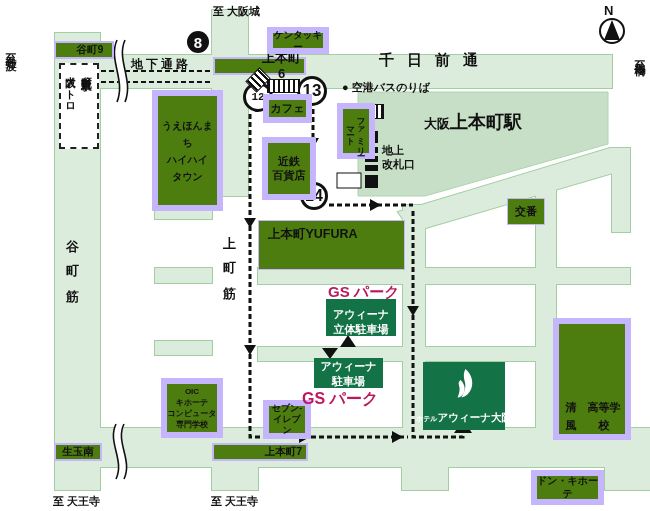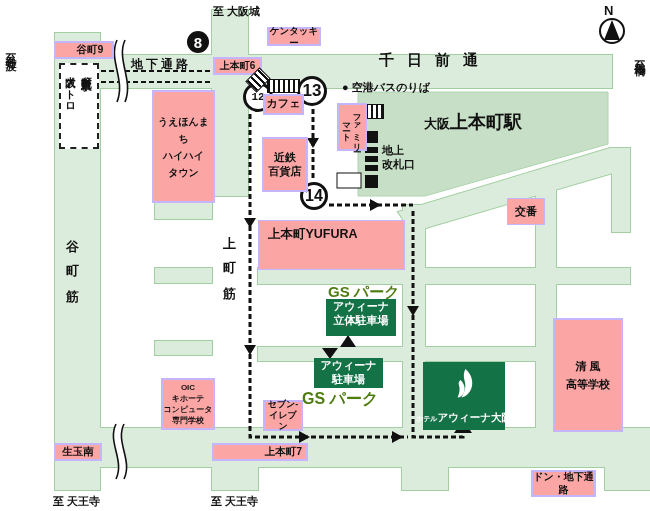--- a/index.html
+++ b/index.html
@@ -1,30 +1,30 @@
 <!DOCTYPE html>
 <html><head>
 <meta charset="utf-8">
 <style>
   html,body{margin:0;padding:0;background:#fff;}
   #map{position:relative;width:650px;height:511px;background:#fff;overflow:hidden;
        font-family:"Liberation Sans","DejaVu Sans",sans-serif;color:#111;}
   #base{position:absolute;left:0;top:0;}
-  .box{position:absolute;background:#fca5a5;border:2px solid #c4b5fd;display:flex;align-items:center;
+  .box{position:absolute;background:#4d7c0f;border:6px solid #c4b5fd;display:flex;align-items:center;
        justify-content:center;text-align:center;font-weight:bold;line-height:1.25;}
   .box2{border-width:2px;}
   .greenbox{position:absolute;background:#147247;color:#fff;display:flex;flex-direction:column;
-       align-items:center;justify-content:flex-start;text-align:center;font-weight:bold;line-height:1.3;}
+       align-items:center;justify-content:flex-end;text-align:center;font-weight:bold;line-height:1.3;}
   .lbl{position:absolute;font-weight:bold;white-space:nowrap;}
   .vert{writing-mode:vertical-rl;text-orientation:upright;}
   .circle{position:absolute;background:#fff;border:3px solid #111;border-radius:50%;
        display:flex;align-items:center;justify-content:center;font-weight:bold;}
   .stairs{position:absolute;border:1px solid #111;
        background:repeating-linear-gradient(90deg,#111 0 2px,#fff 2px 5px);}
-  .gs{position:absolute;font-weight:bold;color:#4d7c0f;white-space:nowrap;}
+  .gs{position:absolute;font-weight:bold;color:#be185d;white-space:nowrap;}
   .metrobox{position:absolute;border:2px dashed #222;background:#fff;display:flex;
        justify-content:center;padding:3px 2px;}
   .metrobox span{writing-mode:vertical-rl;text-orientation:upright;font-weight:bold;
        font-size:10.5px;line-height:16px;letter-spacing:1px;}
 </style>
 </head>
 <body>
 
 <div id="map">
 
@@ -126,21 +126,21 @@
   <div class="lbl" style="left:53px;top:494px;font-size:11px;">至 天王寺</div>
   <div class="lbl" style="left:211px;top:494px;font-size:11px;">至 天王寺</div>
   <div class="lbl" style="left:604px;top:3px;font-size:13px;">N</div>
 
   <div class="lbl" style="left:379px;top:51px;font-size:15px;letter-spacing:13px;">千日前通</div>
   <div class="lbl vert" style="left:63px;top:229px;font-size:13px;letter-spacing:25px;">谷町筋</div>
   <div class="lbl vert" style="left:220px;top:226px;font-size:13px;letter-spacing:25px;">上町筋</div>
   <div class="lbl" style="left:131px;top:56px;font-size:12px;letter-spacing:3px;">地下通路</div>
 
   <div class="box box2" style="left:54px;top:41px;width:44px;height:14px;font-size:10.5px;padding-left:12px;">谷町9</div>
-  <div class="box box2" style="left:213px;top:57px;width:45px;height:14px;font-size:10px;">上本町6</div>
+  <div class="box box2" style="left:213px;top:57px;width:45px;height:14px;font-size:13px;padding-left:44px;">上本町6</div>
   <div class="box box2" style="left:212px;top:443px;width:45px;height:14px;font-size:10.5px;padding-left:47px;">上本町7</div>
   <div class="box box2" style="left:54px;top:443px;width:44px;height:14px;font-size:10.5px;">生玉南</div>
 
   <div class="lbl" style="left:424px;top:110px;">
     <span style="font-size:13px;">大阪</span><span style="font-size:18px;">上本町駅</span>
   </div>
   <div class="lbl" style="left:382px;top:143px;font-size:11px;line-height:14px;white-space:normal;">
     <div>地上</div>
     <div>改札口</div>
   </div>
@@ -156,21 +156,21 @@
   <div class="circle" style="left:187px;top:31px;width:22px;height:22px;background:#111;color:#fff;border:none;font-size:15px;">8</div>
   <div class="circle" style="left:243px;top:82px;width:24px;height:24px;font-size:11px;font-family:Liberation Mono, monospace;">12</div>
   <div class="circle" style="left:297px;top:76px;width:24px;height:24px;font-size:17px;">13</div>
   <div class="circle" style="left:300px;top:182px;width:22px;height:22px;font-size:16px;">14</div>
 
   <div class="stairs" style="left:248px;top:72px;width:18px;height:14px;transform:rotate(-45deg);"></div>
   <div class="stairs" style="left:267px;top:79px;width:31px;height:12px;"></div>
   <div class="stairs" style="left:365px;top:104px;width:17px;height:13px;"></div>
 
   <div class="box" style="left:267px;top:27px;width:50px;height:15px;font-size:9.5px;">ケンタッキー</div>
-  <div class="box" style="left:263px;top:94px;width:37px;height:17px;font-size:11px;font-family:Liberation Mono, monospace;">カフェ</div>
+  <div class="box" style="left:263px;top:94px;width:37px;height:17px;font-size:11px;">カフェ</div>
   <div class="box" style="left:262px;top:137px;width:42px;height:51px;font-size:11px;flex-direction:column;">
     <div>近鉄</div>
     <div>百貨店</div>
   </div>
   <div class="box" style="left:152px;top:90px;width:59px;height:109px;font-size:10px;flex-direction:column;line-height:17px;">
     <div>うえほんまち</div>
     <div>ハイハイ</div>
     <div>タウン</div>
   </div>
   <div class="box" style="left:337px;top:103px;width:26px;height:44px;font-size:8.5px;">
@@ -185,25 +185,25 @@
   <div class="box" style="left:263px;top:400px;width:36px;height:27px;font-size:9px;flex-direction:column;">
     <div>セブン-</div>
     <div>イレブン</div>
   </div>
   <div class="box" style="left:161px;top:378px;width:50px;height:48px;font-size:8px;flex-direction:column;line-height:11px;">
     <div>OIC</div>
     <div>キホーテ</div>
     <div>コンピュータ</div>
     <div>専門学校</div>
   </div>
-  <div class="box" style="left:553px;top:318px;width:66px;height:110px;font-size:11px;flex-direction:column;line-height:18px;">
+  <div class="box" style="left:553px;top:318px;width:66px;height:110px;font-size:11px;flex-direction:row;line-height:18px;align-items:flex-end;">
     <div>清 風</div>
     <div>高等学校</div>
   </div>
-  <div class="box" style="left:531px;top:470px;width:61px;height:23px;font-size:10px;">ドン・地下通路</div>
+  <div class="box" style="left:531px;top:470px;width:61px;height:23px;font-size:10px;">ドン・キホーテ</div>
 
   <div class="gs" style="left:328px;top:283px;font-size:15px;">GS パーク</div>
   <div class="greenbox" style="left:326px;top:299px;width:70px;height:37px;font-size:11px;">
     <div>アウィーナ</div>
     <div>立体駐車場</div>
   </div>
   <div class="greenbox" style="left:314px;top:358px;width:69px;height:30px;font-size:11px;">
     <div>アウィーナ</div>
     <div>駐車場</div>
   </div>

